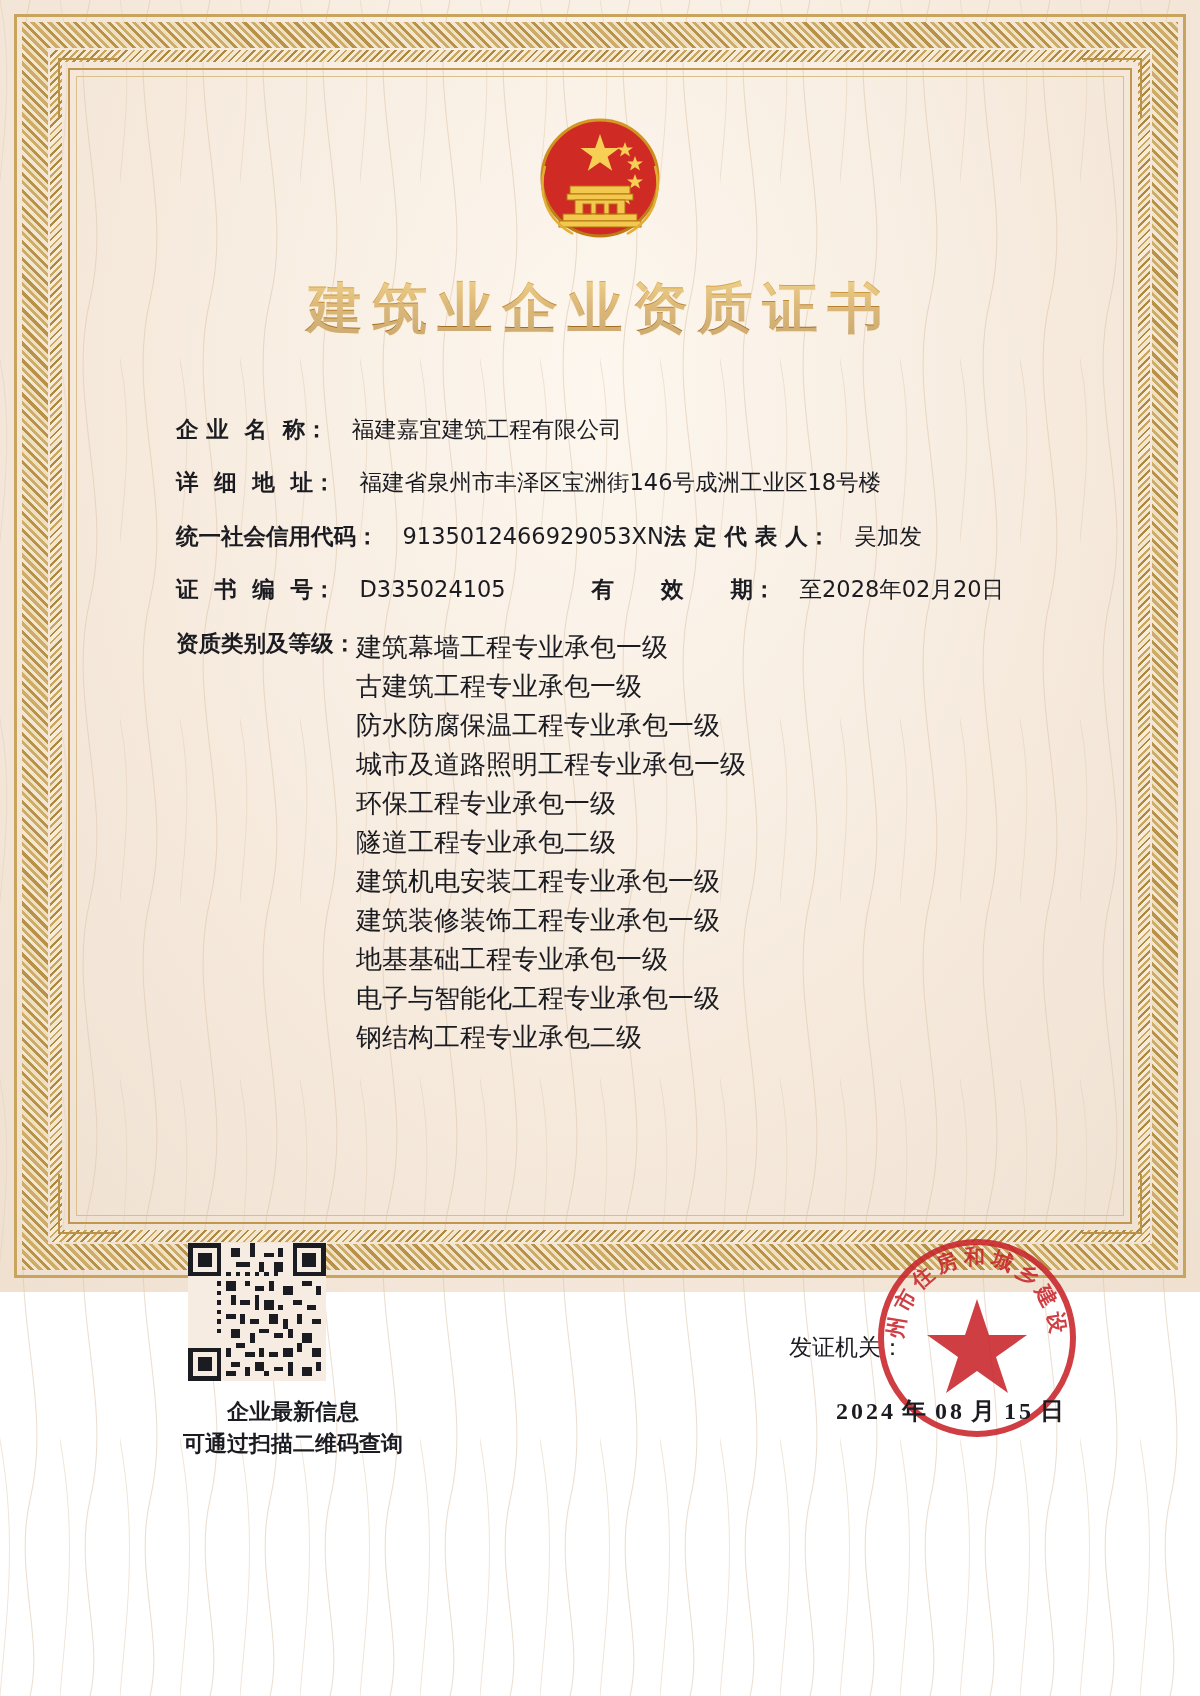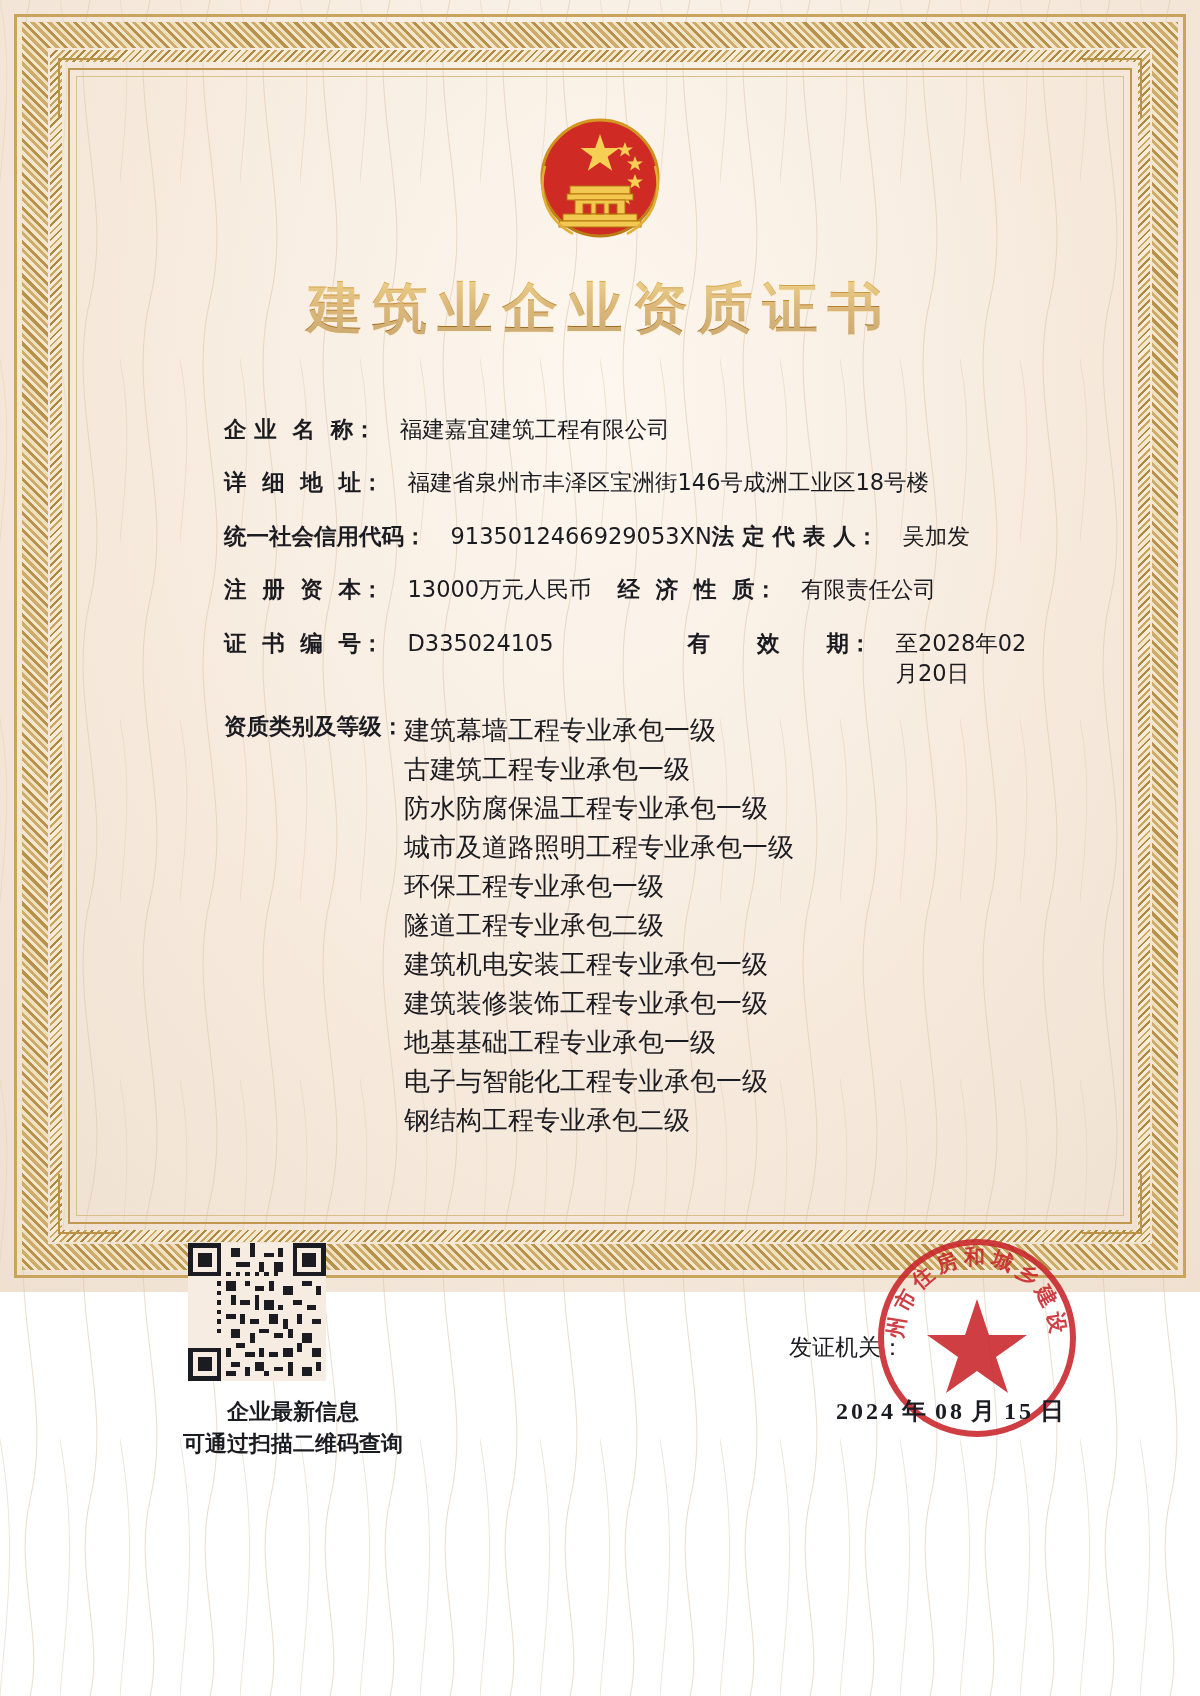--- a/index.html
+++ b/index.html
@@ -121,21 +121,20 @@
     display: flex;
     align-items: flex-start;
     margin-bottom: 23px;
     font-size: 22.5px;
     line-height: 1.35;
   }
   .flabel {
     font-weight: bold;
     white-space: pre;
     flex: 0 0 auto;
-    margin-left: 48px;
   }
   .fvalue {
     font-weight: normal;
     flex: 0 1 auto;
     margin-left: 24px;
   }
   .flabel2 {
     font-weight: bold;
     white-space: pre;
     margin-left: 26px;
@@ -279,26 +278,20 @@
       <span class="fvalue">福建省泉州市丰泽区宝洲街146号成洲工业区18号楼</span>
     </div>
 
     <div class="frow wide">
       <span class="flabel">统一社会信用代码：</span>
       <span class="fvalue">9135012466929053XN</span>
       <span class="flabel" style="margin-left:0">法 定 代 表 人：</span>
       <span class="fvalue">吴加发</span>
     </div>
 
-    <div class="frow">
-      <span class="flabel">注  册  资  本：</span>
-      <span class="fvalue">13000万元人民币</span>
-      <span class="flabel2">经  济  性  质：</span>
-      <span class="fvalue">有限责任公司</span>
-    </div>
 
     <div class="frow">
       <span class="flabel">证  书  编  号：</span>
       <span class="fvalue" style="min-width:232px">D335024105</span>
       <span class="flabel">有      效      期：</span>
       <span class="fvalue">至2028年02月20日</span>
     </div>
 
     <div class="frow qual-row">
       <span class="flabel">资质类别及等级：</span>

